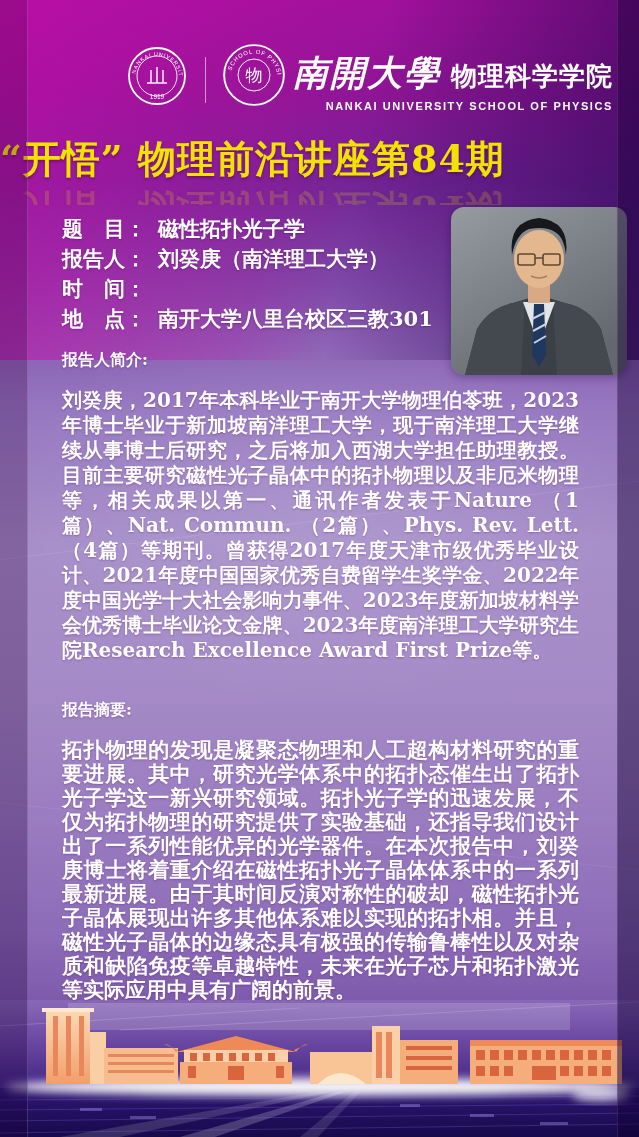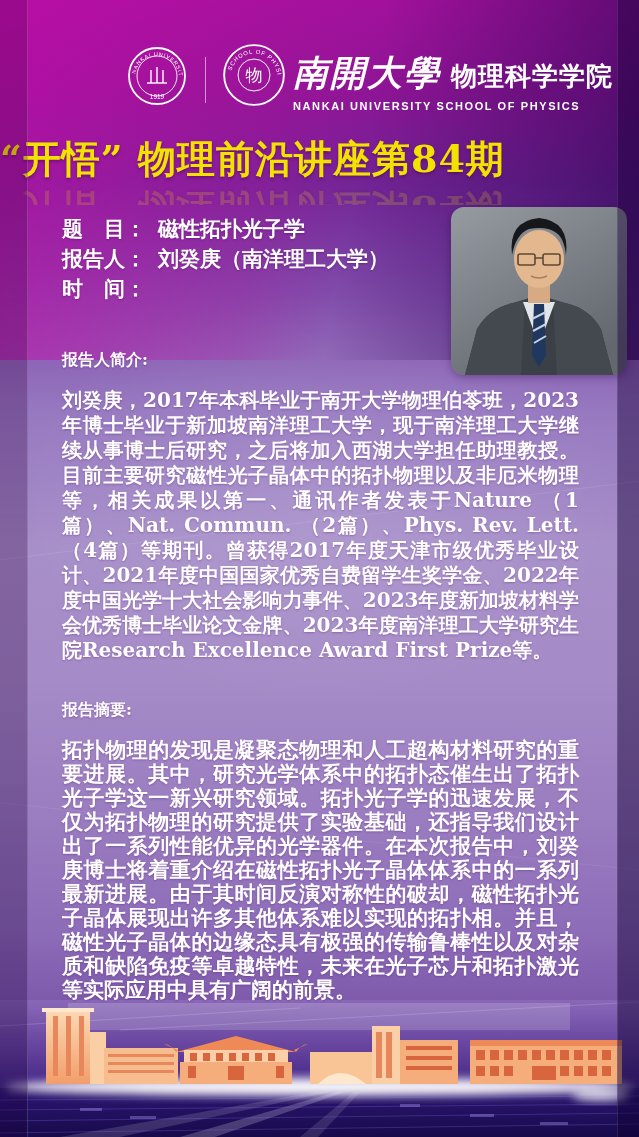--- a/index.html
+++ b/index.html
@@ -24,21 +24,21 @@
 
   
   .header{position:absolute;left:0;top:0;width:100%;height:120px;z-index:3;}
   .seal{position:absolute;}
   .seal svg{display:block;}
   .logo-divider{position:absolute;left:205px;top:57px;width:1px;height:46px;background:rgba(255,255,255,0.55);}
   .brand{position:absolute;left:293px;top:50px;color:#fff;}
   .brand-row{display:flex;align-items:baseline;gap:10px;white-space:nowrap;}
   .brand-calligraphy{font-size:35px;font-style:italic;font-weight:bold;font-family:"DejaVu Serif",serif;letter-spacing:2px;}
   .brand-cn{font-size:26px;font-weight:bold;font-family:"Liberation Sans",sans-serif;letter-spacing:1px;}
-  .brand-en{margin-top:3px;font-size:11px;font-weight:bold;letter-spacing:1.6px;font-family:"Liberation Sans",sans-serif;white-space:nowrap;}
+  .brand-en{margin-top:3px;font-size:11px;font-weight:bold;letter-spacing:1.6px;font-family:"Liberation Sans",sans-serif;white-space:nowrap;text-align:right;}
 
   
   .title-wrap{position:absolute;left:0;top:134px;width:100%;text-align:left;z-index:3;}
   .lecture-title{
     font-size:38px;font-weight:bold;color:#f2e202;letter-spacing:1px;white-space:nowrap;
     font-family:"DejaVu Serif",serif;
     text-shadow:0 2px 3px rgba(70,0,70,0.45);
   }
   .title-reflection-clip{height:22px;overflow:hidden;margin-top:-2px;}
   .title-reflection{transform:scaleY(-1);opacity:0.18;filter:blur(0.6px);}
@@ -128,20 +128,24 @@
     <div class="info-row">
       <span class="info-label">题　目：</span>
       <span>磁性拓扑光子学</span>
     </div>
     <div class="info-row">
       <span class="info-label">报告人：</span>
       <span>刘癸庚（南洋理工大学）</span>
     </div>
     <div class="info-row">
       <span class="info-label">时　间：</span>
+    </div>
+    <div class="info-row">
+      <span class="info-label">地　点：</span>
+      <span>南开大学八里台校区三教301</span>
     </div>
   </div>
 
   <div class="portrait">
     <svg width="176" height="168" viewBox="0 0 176 168">
       <defs>
         <linearGradient id="pbg" x1="0" y1="0" x2="0.6" y2="1">
           <stop offset="0" stop-color="#959ba1"></stop>
             <stop offset="1" stop-color="#63686f"></stop>
         </linearGradient>

